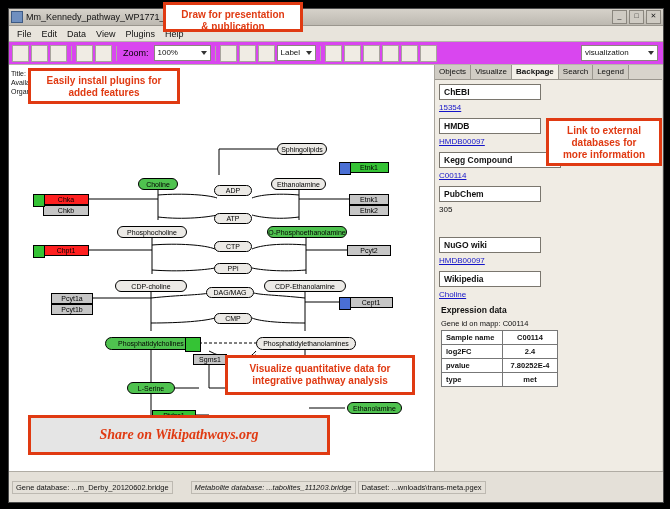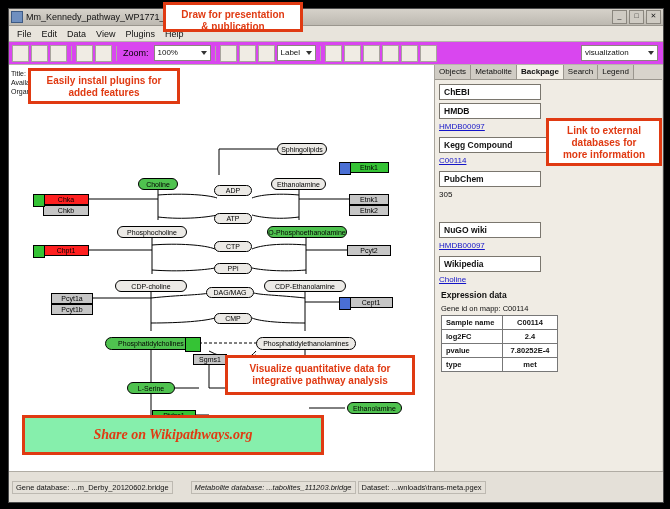--- a/index.html
+++ b/index.html
@@ -110,22 +110,22 @@
   }
   .statuscell{border:1px solid #bdb9b1;padding:0 3px;line-height:11px;white-space:nowrap;}
   
   .callout{
     position:absolute;background:#ffffff;border:3px solid #e03a12;
     color:#e03a12;font-weight:bold;text-align:center;
     font-size:10px;line-height:12px;padding:4px 6px;box-sizing:border-box;
     font-family:"Liberation Sans", sans-serif;
   }
   .share{
-    position:absolute;left:22px;top:415px;width:296px;height:34px;
-    background:#86efac;border:3px solid #e03a12;color:#e03a12;
+    position:absolute;left:28px;top:415px;width:296px;height:34px;
+    background:#e5e5e5;border:3px solid #e03a12;color:#e03a12;
     font-style:italic;font-weight:bold;font-size:14px;
     display:flex;align-items:center;justify-content:center;
     font-family:"Liberation Serif", serif;
   }
 </style>
 </head>
 <body>
 
 <div class="app">
 
@@ -279,27 +279,28 @@
       <div style="position:absolute;left:176px;top:272px;width:14px;height:13px;background:#35c335;border:1px solid #000;"></div>
       <div style="position:absolute;left:330px;top:97px;width:10px;height:11px;background:#4a6fd4;border:1px solid #000;"></div>
       <div style="position:absolute;left:330px;top:232px;width:10px;height:11px;background:#4a6fd4;border:1px solid #000;"></div>
       <div style="position:absolute;left:24px;top:129px;width:10px;height:11px;background:#35c335;border:1px solid #000;"></div>
       <div style="position:absolute;left:24px;top:180px;width:10px;height:11px;background:#35c335;border:1px solid #000;"></div>
     </div>
 
     <div class="rightpane">
       <div class="tabs">
         <div class="tab">Objects</div>
-        <div class="tab">Metabolite</div>
+        <div class="tab">Visualize</div>
         <div class="tab active">Backpage</div>
         <div class="tab">Search</div>
         <div class="tab">Legend</div>
       </div>
       <div class="rightcontent">
         <div class="fieldbox">ChEBI</div>
+        <a class="linktxt" href="#">15354</a>
 
         <div class="fieldbox">HMDB</div>
         <a class="linktxt" href="#">HMDB00097</a>
 
         <div class="fieldbox" style="width:112px;">Kegg Compound</div>
         <a class="linktxt" href="#">C00114</a>
 
         <div class="fieldbox">PubChem</div>
         <div class="plaintxt">305</div>
 

